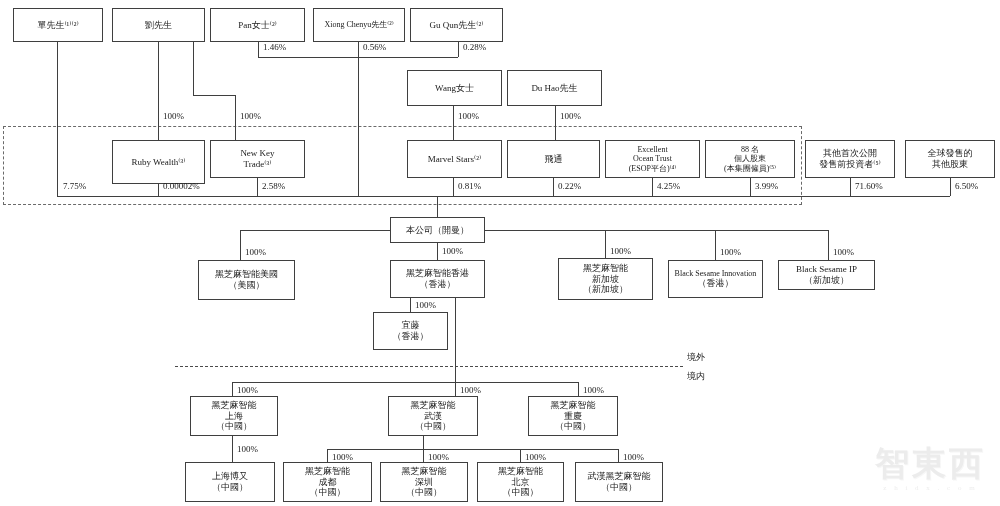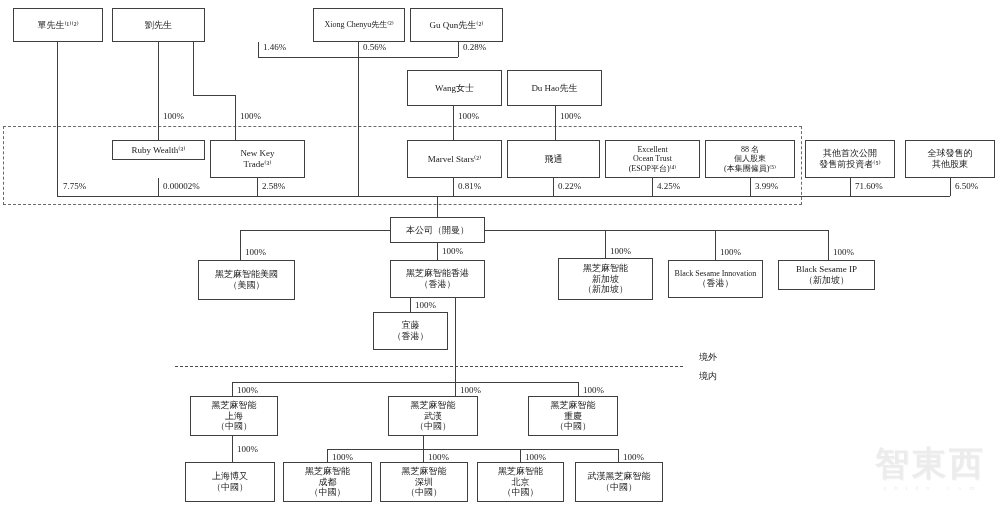--- a/index.html
+++ b/index.html
@@ -12,21 +12,21 @@
     display:flex;flex-direction:column;align-items:center;justify-content:center;
     text-align:center;font-size:9px;line-height:1.2;box-sizing:border-box;z-index:3;
   }
   .box span{display:block;white-space:nowrap;}
   .box .small{font-size:8px;text-align:right;}
   .vl{position:absolute;width:1px;background:#3f3f3f;z-index:1;}
   .hl{position:absolute;height:1px;background:#3f3f3f;z-index:1;}
   .pct{position:absolute;font-size:9px;line-height:1;z-index:4;background:transparent;white-space:nowrap;}
   .dashed-rect{position:absolute;border:1px dashed #6a6a6a;z-index:0;}
   .dashed-sep{position:absolute;border-top:1px dashed #4a4a4a;height:0;z-index:0;}
-  .region-label{position:absolute;font-size:9px;line-height:1;z-index:4;margin-left:12px;}
+  .region-label{position:absolute;font-size:9px;line-height:1;z-index:4;}
   #watermark{position:absolute;right:14px;bottom:14px;text-align:center;z-index:5;user-select:none;}
   #watermark .wm-main{
     font-size:34px;font-weight:bold;letter-spacing:3px;color:#ececec;
     text-shadow:1px 1px 0 #f7f7f7;line-height:1;
   }
   #watermark .wm-sub{font-size:7px;letter-spacing:3px;color:#ededed;margin-top:3px;}
 </style>
 </head>
 <body>
 
@@ -109,35 +109,38 @@
   <div class="pct" style="left:428px;top:453px">100%</div>
   <div class="pct" style="left:525px;top:453px">100%</div>
   <div class="pct" style="left:623px;top:453px">100%</div>
 
   <div class="box" style="left:13px;top:8px;width:90px;height:34px">
     <span>單先生⁽¹⁾⁽²⁾</span>
   </div>
   <div class="box" style="left:112px;top:8px;width:93px;height:34px">
     <span>劉先生</span>
   </div>
+  <div class="box" style="left:210px;top:8px;width:95px;height:34px">
+    <span>Pan女士⁽²⁾</span>
+  </div>
   <div class="box" style="left:313px;top:8px;width:92px;height:34px">
     <span class="small">Xiong Chenyu先生⁽²⁾</span>
   </div>
   <div class="box" style="left:410px;top:8px;width:93px;height:34px">
     <span>Gu Qun先生⁽²⁾</span>
   </div>
 
   <div class="box" style="left:407px;top:70px;width:95px;height:36px">
     <span>Wang女士</span>
   </div>
   <div class="box" style="left:507px;top:70px;width:95px;height:36px">
     <span>Du Hao先生</span>
   </div>
 
-  <div class="box" style="left:112px;top:140px;width:93px;height:20px">
+  <div class="box" style="left:112px;top:140px;width:93px;height:44px">
     <span>Ruby Wealth⁽³⁾</span>
   </div>
   <div class="box" style="left:210px;top:140px;width:95px;height:38px">
     <span>New Key</span>
     <span>Trade⁽³⁾</span>
   </div>
   <div class="box" style="left:407px;top:140px;width:95px;height:38px">
     <span>Marvel Stars⁽²⁾</span>
   </div>
   <div class="box" style="left:605px;top:140px;width:95px;height:38px">

